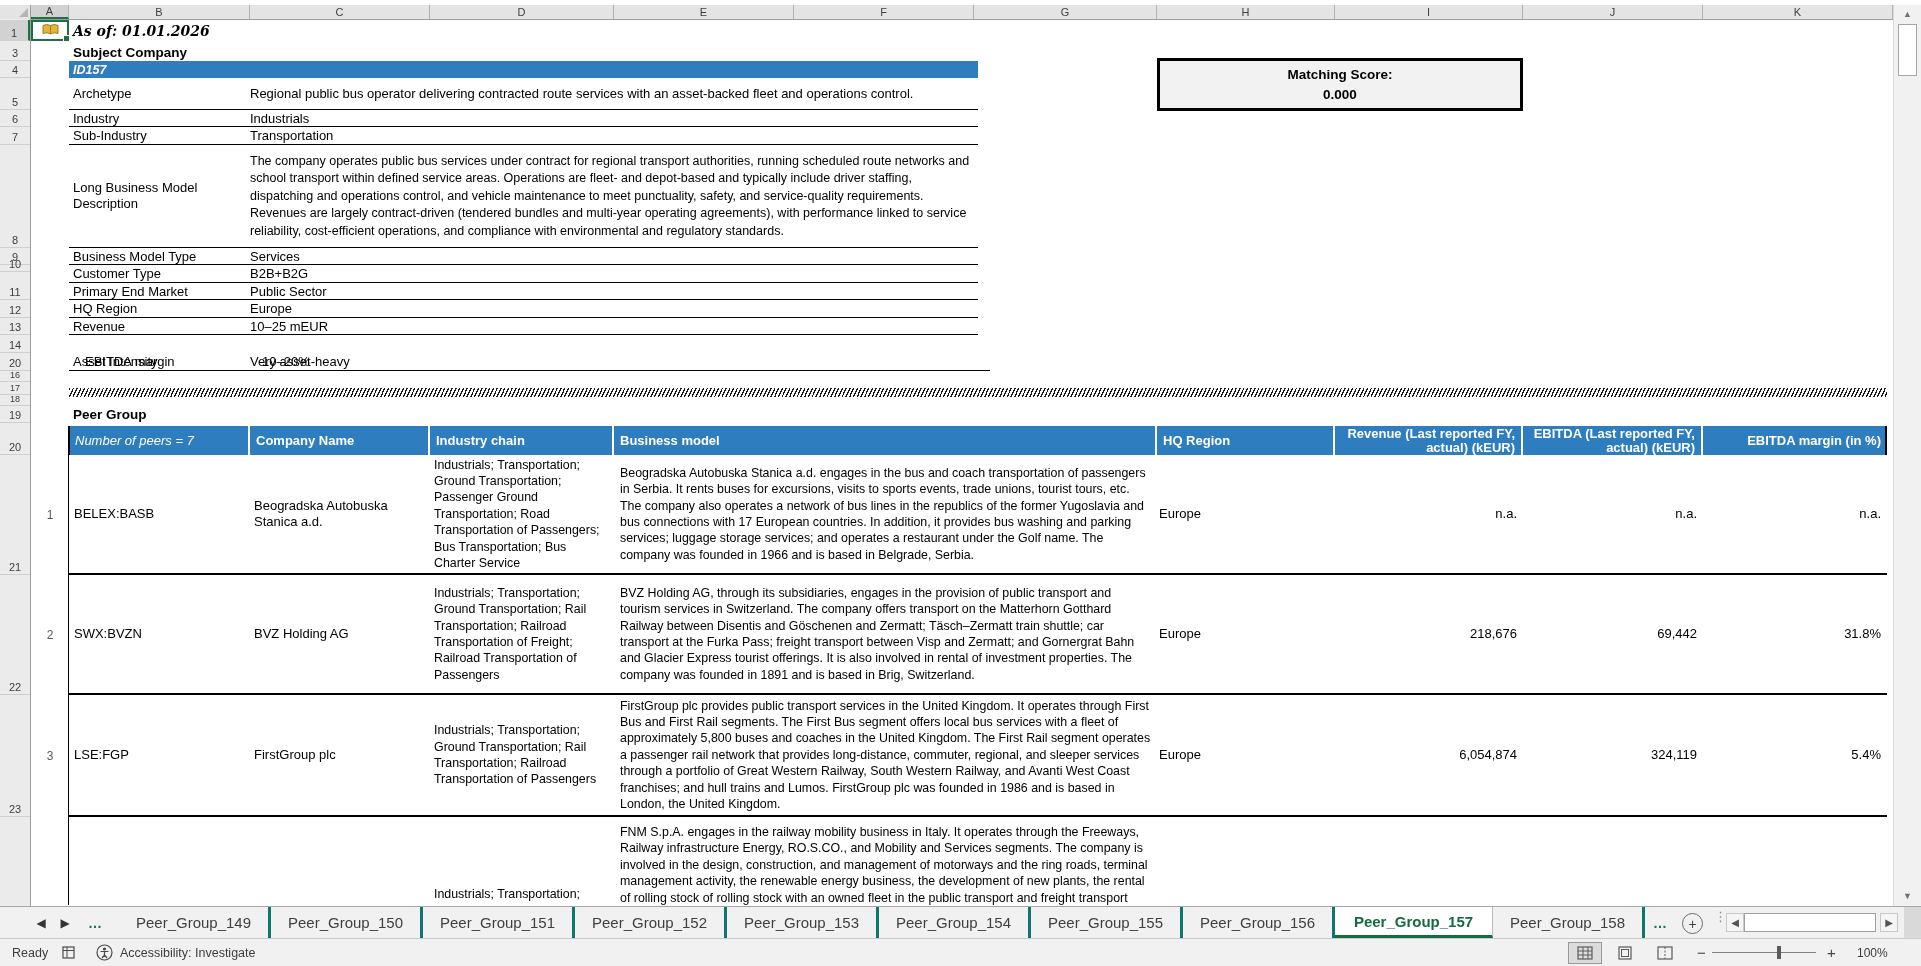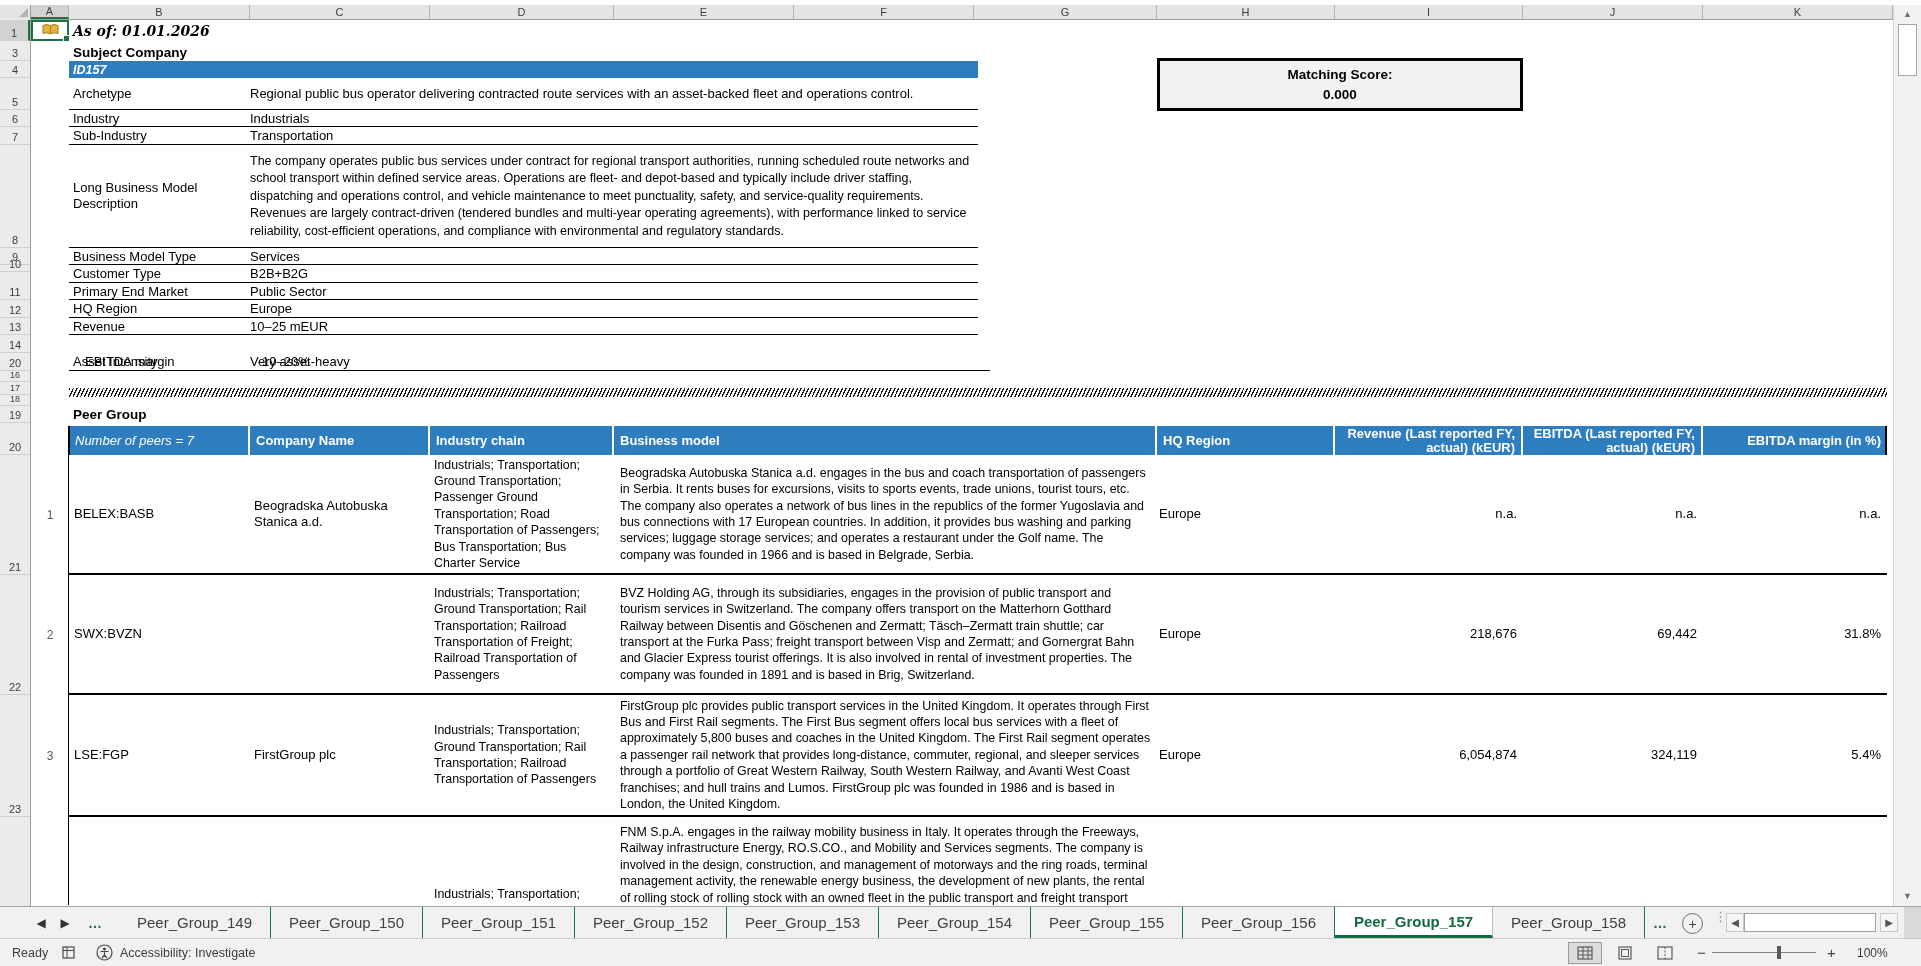--- a/index.html
+++ b/index.html
@@ -57,21 +57,21 @@
   
   .vscroll{position:absolute;left:1893px;top:5px;width:28px;height:901px;background:#f1f1f1;border-left:1px solid #d9d9d9;box-sizing:border-box;}
   .varrow{position:absolute;left:0;width:27px;height:16px;display:flex;align-items:center;justify-content:center;
           color:#707070;font-size:9px;}
   .vthumb{position:absolute;left:4px;top:19px;width:19px;height:52px;background:#fff;border:1px solid #a6a6a6;box-sizing:border-box;}
   
   .tabstrip{position:absolute;left:0;top:906px;width:1921px;height:32px;background:#f1f1f1;border-top:1px solid #a6a6a6;box-sizing:border-box;}
   .navarr{position:absolute;top:0;bottom:0;display:flex;align-items:center;justify-content:center;color:#333;font-size:12px;width:22px;}
   .ell{position:absolute;top:0;bottom:0;display:flex;align-items:center;color:#1f7145;font-weight:bold;font-size:14px;}
   .tab{position:absolute;top:0;bottom:0;display:flex;align-items:center;justify-content:center;
-       font-size:15px;color:#3f3f3f;border-right:1px solid #0f766e;box-sizing:border-box;}
+       font-size:15px;color:#3f3f3f;border-right:3px solid #0f766e;box-sizing:border-box;}
   .tab.active{background:#fff;color:#156b3f;font-weight:bold;border-bottom:3px solid #156b3f;border-right:1px solid #bcbcbc;}
   .plus{position:absolute;top:6px;width:19px;height:19px;border:1px solid #6a6a6a;border-radius:50%;display:flex;
         align-items:center;justify-content:center;color:#444;font-size:14px;line-height:1;}
   .vdots{position:absolute;top:7px;width:3px;height:18px;color:#8a8a8a;font-size:13px;line-height:6px;letter-spacing:0;}
   .hthumb{position:absolute;top:6px;height:19px;background:#fff;border:1px solid #a0a0a0;box-sizing:border-box;}
   .harrow{position:absolute;top:6px;height:19px;width:18px;display:flex;align-items:center;justify-content:center;
           color:#555;font-size:10px;border:1px solid #c8c8c8;box-sizing:border-box;background:#f5f5f5;}
   .tabcorner{position:absolute;right:0;top:0;bottom:0;width:17px;background:#d9d9d9;}
   
   .statusbar{position:absolute;left:0;top:938px;width:1921px;height:28px;background:#f1f1f1;border-top:1px solid #cbcbcb;box-sizing:border-box;}
@@ -217,20 +217,21 @@
     <div class="pc small" style="left:365px;width:174px;">Industrials; Transportation; Ground Transportation; Passenger Ground Transportation; Road Transportation of Passengers; Bus Transportation; Bus Charter Service</div>
     <div class="pc small" style="left:551px;width:534px;">Beogradska Autobuska Stanica a.d. engages in the bus and coach transportation of passengers in Serbia. It rents buses for excursions, visits to sports events, trade unions, tourist tours, etc. The company also operates a network of bus lines in the republics of the former Yugoslavia and bus connections with 17 European countries. In addition, it provides bus washing and parking services; luggage storage services; and operates a restaurant under the Golf name. The company was founded in 1966 and is based in Belgrade, Serbia.</div>
     <div class="pc" style="left:1090px;width:170px;">Europe</div>
     <div class="pc r" style="left:1264px;width:184px;">n.a.</div>
     <div class="pc r" style="left:1452px;width:176px;">n.a.</div>
     <div class="pc r" style="left:1632px;width:180px;">n.a.</div>
   </div>
 
   <div class="prow" style="top:575px;height:120px;">
     <div class="pc" style="left:5px;width:172px;">SWX:BVZN</div>
+    <div class="pc" style="left:185px;width:172px;">BVZ Holding AG</div>
     <div class="pc small" style="left:365px;width:174px;">Industrials; Transportation; Ground Transportation; Rail Transportation; Railroad Transportation of Freight; Railroad Transportation of Passengers</div>
     <div class="pc small" style="left:551px;width:534px;">BVZ Holding AG, through its subsidiaries, engages in the provision of public transport and tourism services in Switzerland. The company offers transport on the Matterhorn Gotthard Railway between Disentis and Göschenen and Zermatt; Täsch–Zermatt train shuttle; car transport at the Furka Pass; freight transport between Visp and Zermatt; and Gornergrat Bahn and Glacier Express tourist offerings. It is also involved in rental of investment properties. The company was founded in 1891 and is based in Brig, Switzerland.</div>
     <div class="pc" style="left:1090px;width:170px;">Europe</div>
     <div class="pc r" style="left:1264px;width:184px;text-align:center;">218,676</div>
     <div class="pc r" style="left:1452px;width:176px;">69,442</div>
     <div class="pc r" style="left:1632px;width:180px;">31.8%</div>
   </div>
 
   <div class="prow" style="top:695px;height:122px;">
     <div class="pc" style="left:5px;width:172px;">LSE:FGP</div>

